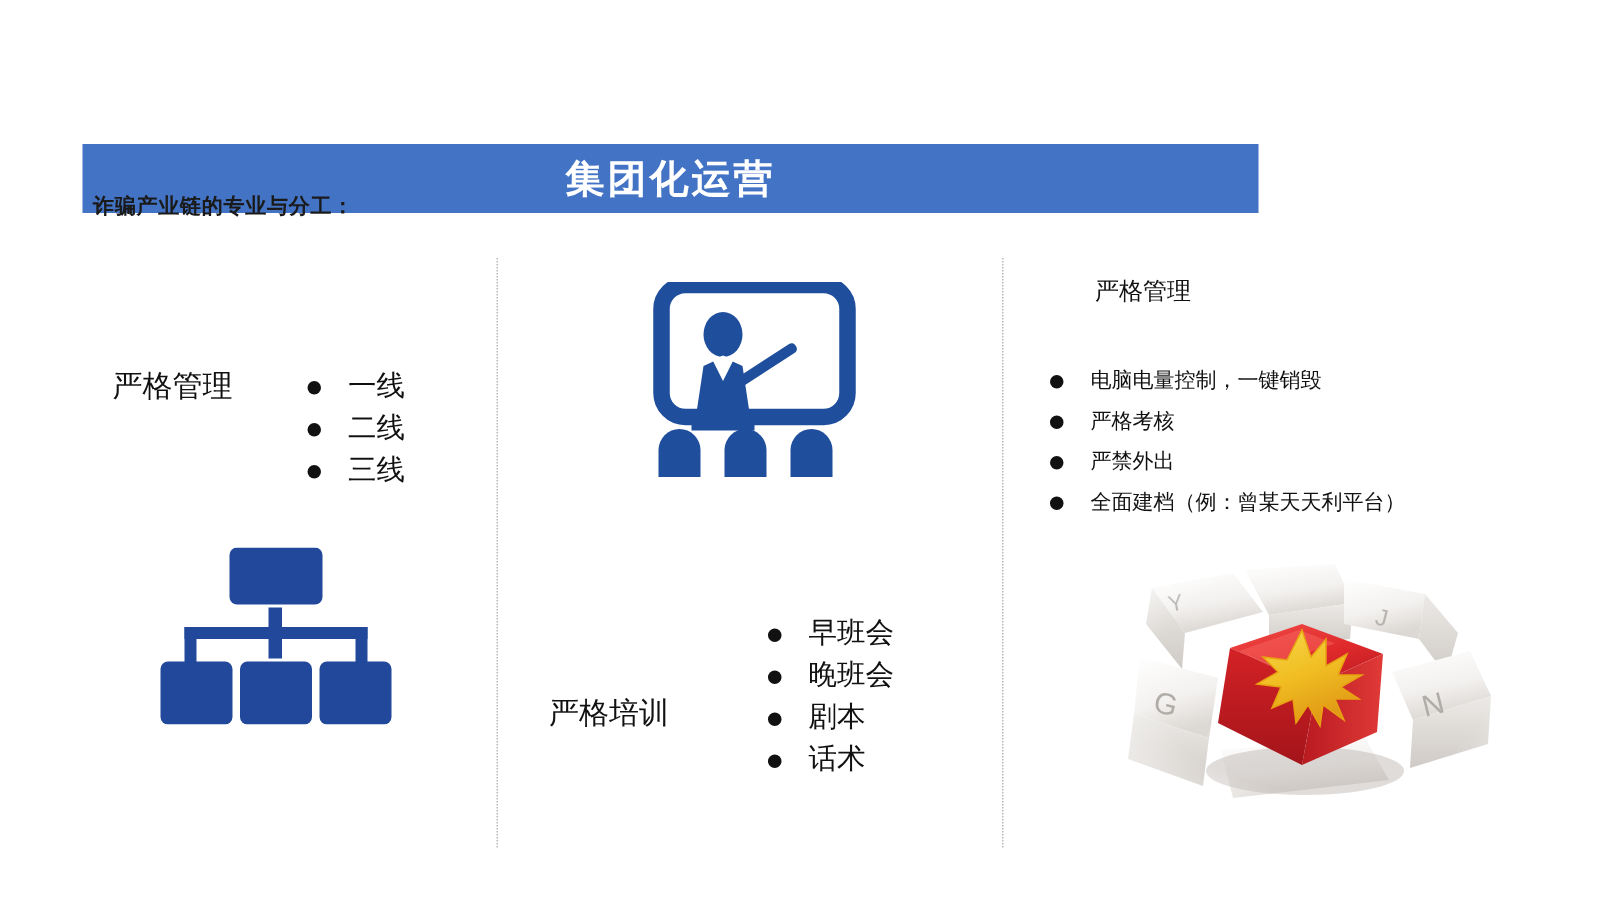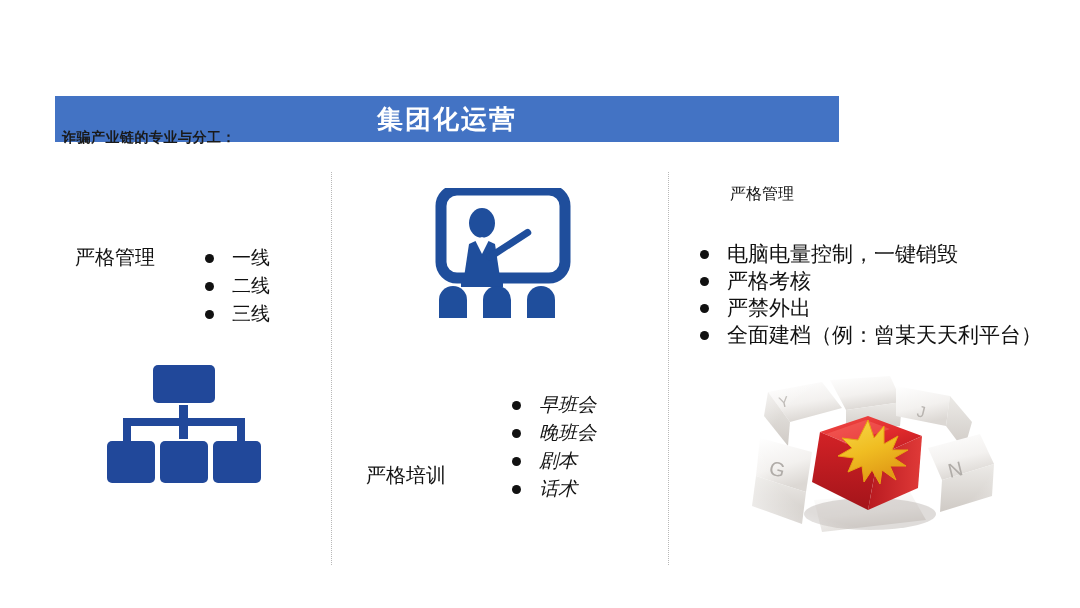--- a/index.html
+++ b/index.html
@@ -93,33 +93,33 @@
     color: #111111;
     white-space: nowrap;
   }
 
   
   .label-fengong { left: 75px;  top: 244px; }
   .list-fengong  { left: 205px; top: 212px; margin-top: 32px; }
 
   
   .label-peixun  { left: 366px; top: 442px; margin-top: 20px; }
-  .list-peixun   { left: 512px; top: 391px; font-style: italic; }
+  .list-peixun   { left: 512px; top: 409px; }
 
   
   .heading-guanli {
     position: absolute;
     left: 730px;
     top: 184px;
     font-size: 16px;
     color: #111111;
     white-space: nowrap;
   }
   .list-guanli   { left: 700px; top: 240px; }
-  .list-guanli li { font-size: 21px; line-height: 27px; }
+  .list-guanli li { font-size: 14px; line-height: 27px; }
 
   
   .org-chart {
     position: absolute;
     left: 100px;
     top: 365px;
     width: 168px;
     height: 118px;
   }
 

